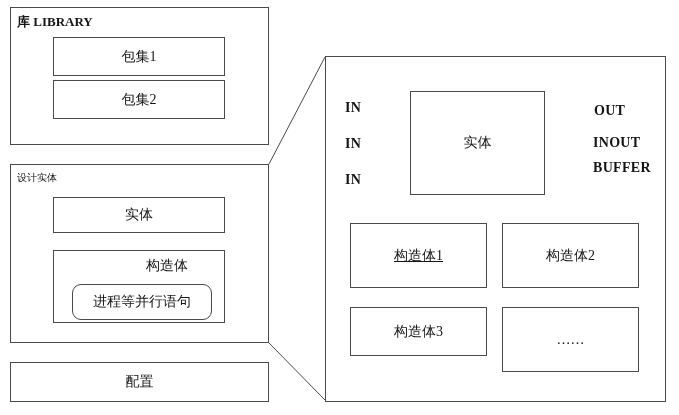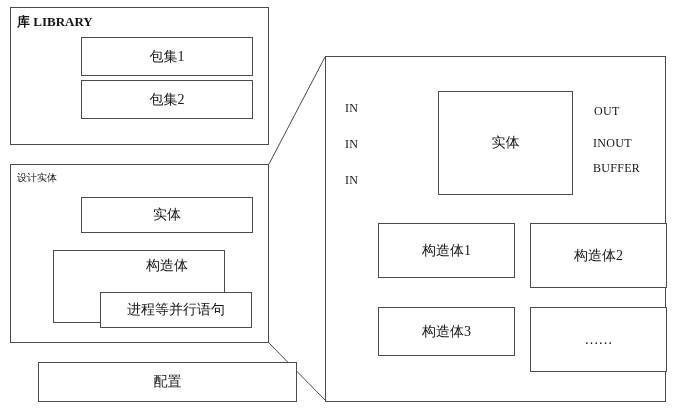--- a/index.html
+++ b/index.html
@@ -19,31 +19,30 @@
   }
   .box{
     position:absolute;
     border:1px solid var(--border);
     box-sizing:border-box;
     background:var(--bg);
   }
   .center{
     display:flex;align-items:center;justify-content:center;
     font-size:14px;
-    margin-left:28px;
   }
   .corner-label{
     position:absolute;
     font-size:13px;
     white-space:nowrap;
   }
   .port-label{
     position:absolute;
-    font-size:12px;
-    font-weight:400;
+    font-size:14px;
+    font-weight:700;
     height:16px;line-height:16px;
     white-space:nowrap;
     letter-spacing:0.3px;
   }
   .arch-title{
     position:absolute;
     text-align:center;
     font-size:14px;
     padding-left:28px;
   }
@@ -97,21 +96,21 @@
 
   <div class="box" style="left:10px;top:164px;width:259px;height:179px;"></div>
   <div class="corner-label" style="left:17px;top:171px;font-size:10px;">设计实体</div>
 
   <div class="box center" style="left:53px;top:197px;width:172px;height:36px;">
     <span>实体</span>
   </div>
 
   <div class="box" style="left:53px;top:250px;width:172px;height:73px;"></div>
   <div class="arch-title" style="left:53px;top:257px;width:172px;">构造体</div>
-  <div class="box center" style="left:72px;top:292px;width:152px;height:36px;">
+  <div class="box center" style="left:72px;top:284px;width:140px;height:36px;border-radius:9px;">
     <span>进程等并行语句</span>
   </div>
 
   <div class="box center" style="left:10px;top:362px;width:259px;height:40px;">
     <span>配置</span>
   </div>
 
   <div class="box" style="left:325px;top:56px;width:341px;height:346px;"></div>
 
   <div class="box center" style="left:410px;top:91px;width:135px;height:104px;">
@@ -119,21 +118,21 @@
   </div>
 
   <span class="port-label" style="left:345px;top:100px;">IN</span>
   <span class="port-label" style="left:345px;top:136px;">IN</span>
   <span class="port-label" style="left:345px;top:172px;">IN</span>
 
   <span class="port-label" style="left:594px;top:103px;">OUT</span>
   <span class="port-label" style="left:593px;top:135px;">INOUT</span>
   <span class="port-label" style="left:593px;top:160px;">BUFFER</span>
 
-  <div class="box center" style="left:350px;top:223px;width:137px;height:55px;">
+  <div class="box center" style="left:350px;top:223px;width:137px;height:65px;text-decoration:underline;">
     <span>构造体1</span>
   </div>
   <div class="box center" style="left:502px;top:223px;width:137px;height:65px;">
     <span>构造体2</span>
   </div>
   <div class="box center" style="left:350px;top:307px;width:137px;height:49px;">
     <span>构造体3</span>
   </div>
   <div class="box center" style="left:502px;top:307px;width:137px;height:65px;">
     <span>……</span>

